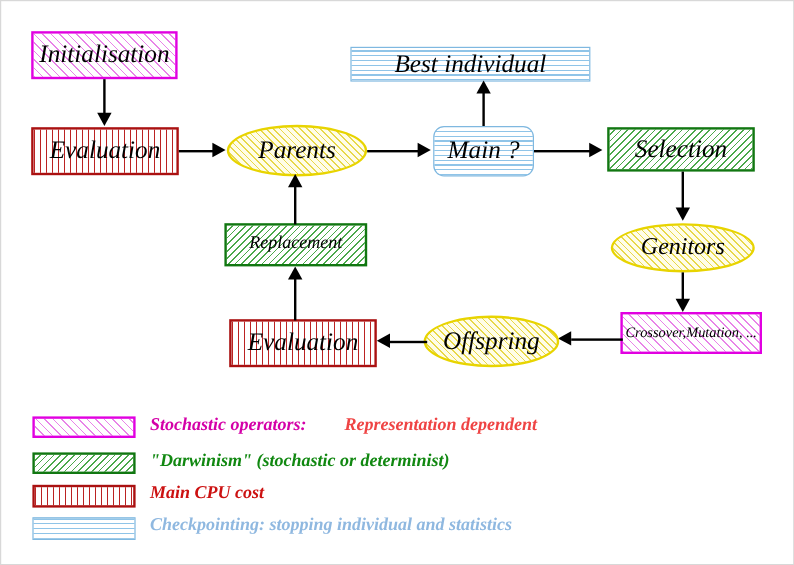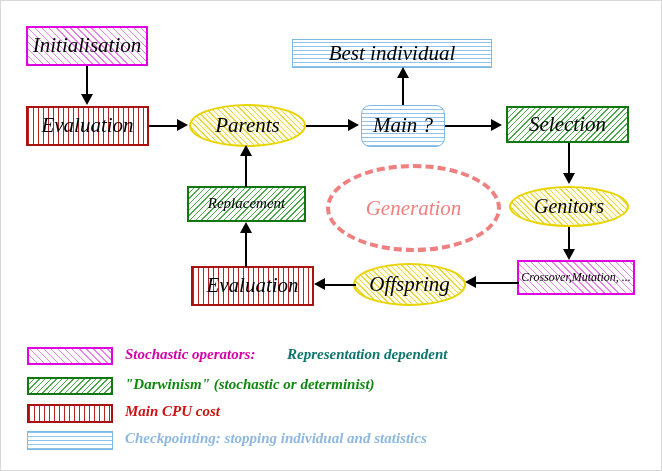--- a/index.html
+++ b/index.html
@@ -61,21 +61,21 @@
   .arrow .head{position:absolute;width:0;height:0;}
   .head.right{border-top:6px solid transparent;border-bottom:6px solid transparent;border-left:11px solid #000;}
   .head.left{border-top:6px solid transparent;border-bottom:6px solid transparent;border-right:11px solid #000;}
   .head.down{border-left:6px solid transparent;border-right:6px solid transparent;border-top:11px solid #000;}
   .head.up{border-left:6px solid transparent;border-right:6px solid transparent;border-bottom:11px solid #000;}
 
   
   .legend-swatch{position:absolute;box-sizing:border-box;width:86px;}
   .legend-text{position:absolute;white-space:nowrap;font-size:15px;font-weight:bold;}
   .lt-a{color:#d400a8;}
-  .lt-a2{color:#0f766e;}
+  .lt-a2{color:#ef4444;}
   .lt-b{color:#118811;}
   .lt-c{color:#cc1111;}
   .lt-d{color:#8fb8e0;}
 </style>
 </head>
 <body>
 
 <div id="canvas">
 
   <div class="node fill-magenta" style="left:25px;top:25px;width:122px;height:40px;font-size:21px;">
@@ -171,23 +171,20 @@
 
   <div class="node fill-green" style="left:186px;top:185px;width:119px;height:36px;font-size:15px;">
     <span>Replacement</span>
   </div>
 
   <div class="arrow" style="left:239px;top:144px;width:12px;height:42px;">
     <div class="line" style="left:5px;top:10px;width:1.5px;height:32px;"></div>
     <div class="head up" style="left:0px;top:0px;"></div>
   </div>
 
-  <div class="dashed-ellipse" style="left:325px;top:163px;width:175px;height:88px;font-size:21px;">
-    <span>Generation</span>
-  </div>
 
   <div class="legend-swatch fill-magenta" style="left:26px;top:346px;height:18px;"></div>
   <div class="legend-text lt-a" style="left:124px;top:345px;text-align:right;">Stochastic operators:</div>
   <div class="legend-text lt-a2" style="left:286px;top:345px;">Representation dependent</div>
 
   <div class="legend-swatch fill-green" style="left:26px;top:376px;height:18px;"></div>
   <div class="legend-text lt-b" style="left:124px;top:375px;">"Darwinism" (stochastic or determinist)</div>
 
   <div class="legend-swatch fill-red" style="left:26px;top:403px;height:19px;"></div>
   <div class="legend-text lt-c" style="left:124px;top:402px;">Main CPU cost</div>

